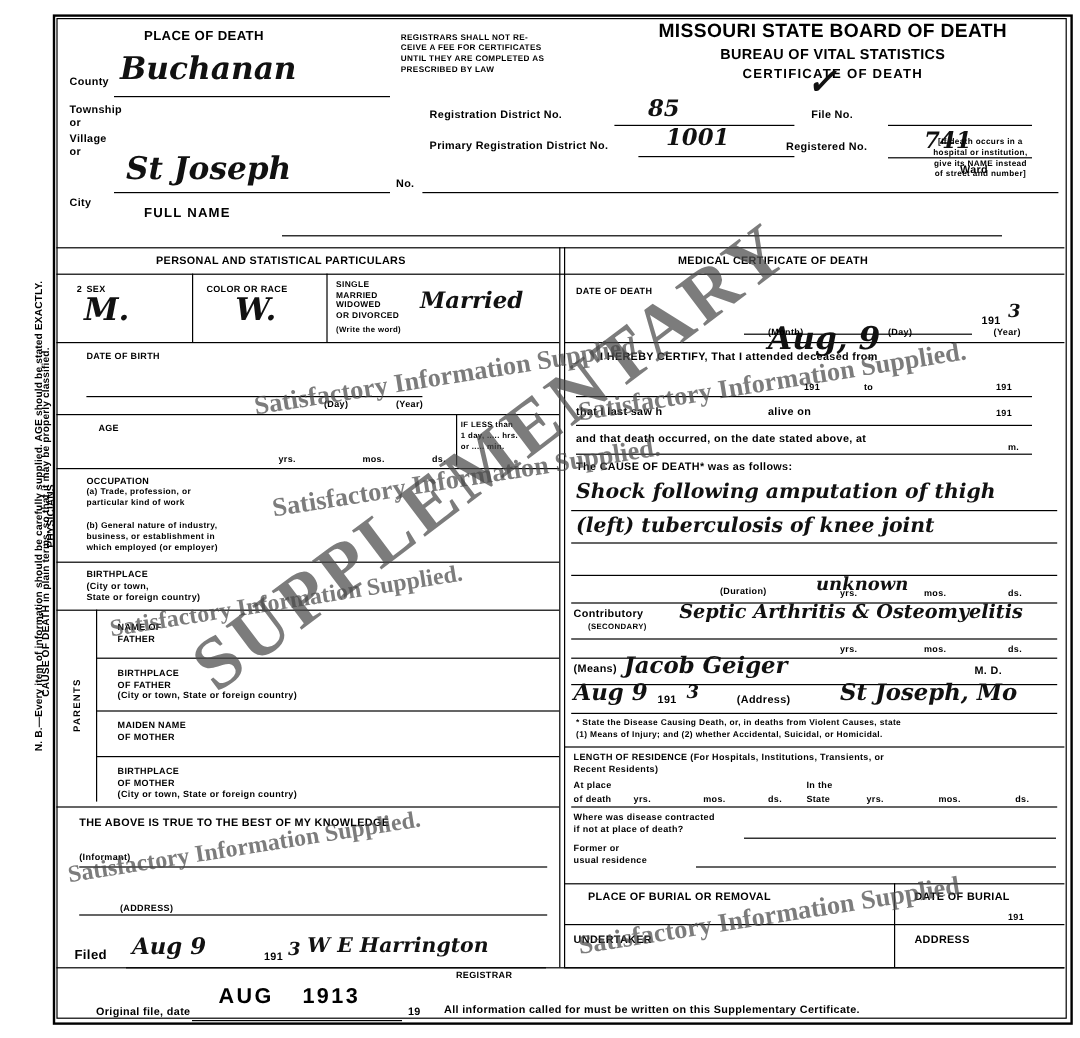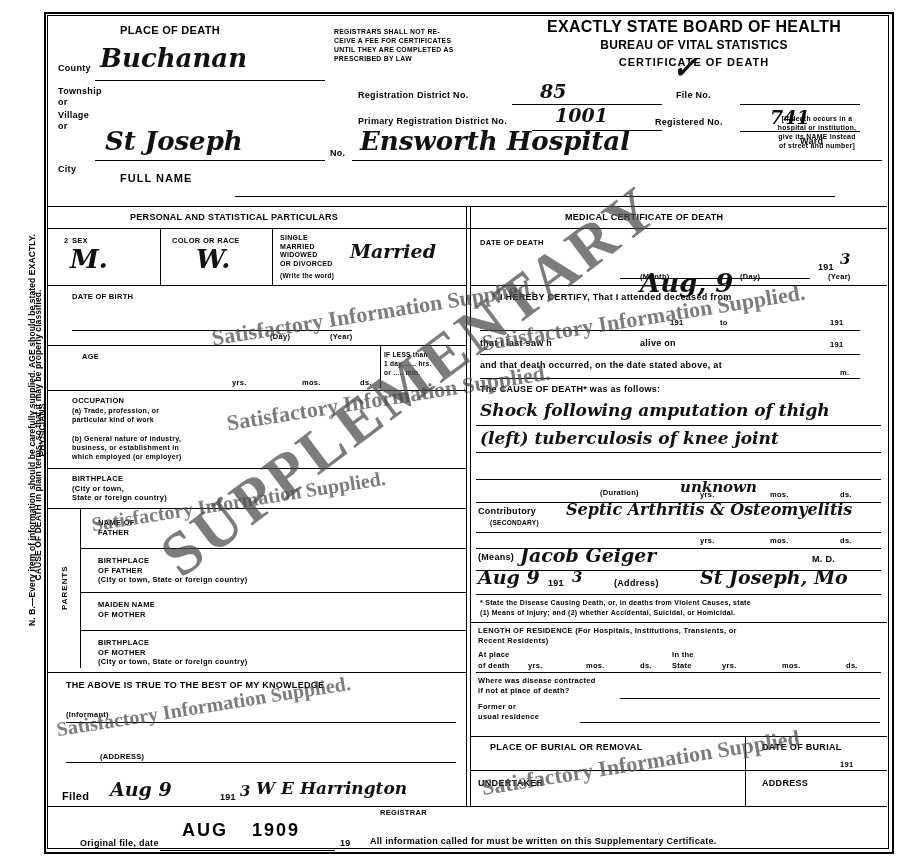--- a/index.html
+++ b/index.html
@@ -63,21 +63,21 @@
   <div class="frame"></div>
   <div class="frame2"></div>
 
   <div class="abs print md" style="left:120px;top:24px;">PLACE OF DEATH</div>
 
   <div class="abs print xtiny" style="left:334px;top:27px;width:165px;line-height:9px;white-space:pre-line;">REGISTRARS SHALL NOT RE-
 CEIVE A FEE FOR CERTIFICATES
 UNTIL THEY ARE COMPLETED AS
 PRESCRIBED BY LAW</div>
 
-  <div class="hdr-r print" style="left:500px;top:18px;width:388px;font-size:16px;">EXACTLY STATE BOARD OF HEALTH</div>
+  <div class="hdr-r print" style="left:500px;top:18px;width:388px;font-size:16px;">MISSOURI STATE BOARD OF DEATH</div>
   <div class="hdr-r print" style="left:500px;top:38px;width:388px;font-size:12px;">BUREAU OF VITAL STATISTICS</div>
   <div class="hdr-r print" style="left:500px;top:56px;width:388px;font-size:11px;letter-spacing:1px;">CERTIFICATE OF DEATH</div>
 
   <div class="abs print sm" style="left:58px;top:63px;">County</div>
   <div class="line" style="left:95px;top:80px;width:230px;"></div>
   <div class="abs hw big" style="left:100px;top:43px;">Buchanan</div>
   <div class="abs hw mid" style="left:672px;top:50px;font-size:30px;">✓</div>
 
   <div class="abs print sm" style="left:58px;top:86px;white-space:pre-line;line-height:11px;">Township
 or</div>
@@ -94,21 +94,20 @@
   <div class="abs hw mid" style="left:555px;top:104px;">1001</div>
   <div class="abs print sm" style="left:655px;top:117px;">Registered No.</div>
   <div class="line" style="left:740px;top:131px;width:120px;"></div>
   <div class="abs hw mid" style="left:770px;top:106px;">741</div>
 
   <div class="abs print sm" style="left:58px;top:140px;margin-top:24px;">City</div>
   <div class="line" style="left:95px;top:160px;width:230px;"></div>
   <div class="abs hw big" style="left:105px;top:126px;">St Joseph</div>
   <div class="abs print sm" style="left:330px;top:148px;">No.</div>
   <div class="line" style="left:352px;top:160px;width:530px;"></div>
-  <div class="abs hw big" style="left:360px;top:126px;">Ensworth Hospital</div>
   <div class="abs print sm" style="left:800px;top:136px;">Ward</div>
   <div class="abs print xtiny" style="left:754px;top:114px;width:126px;line-height:9px;white-space:pre-line;text-align:center;">[If death occurs in a
 hospital or institution,
 give its NAME instead
 of street and number]</div>
 
   <div class="abs print md" style="left:120px;top:172px;letter-spacing:1px;">FULL NAME</div>
   <div class="line" style="left:235px;top:196px;width:600px;"></div>
 
   <div class="hline" style="left:47px;top:206px;width:840px;"></div>
@@ -294,21 +293,21 @@
   <div class="abs print tiny" style="left:840px;top:760px;">191</div>
 
   <div class="abs print sm" style="left:478px;top:778px;">UNDERTAKER</div>
   <div class="abs print sm" style="left:762px;top:778px;">ADDRESS</div>
   <div class="hline" style="left:470px;top:806px;width:417px;"></div>
 
   <div class="hline" style="left:47px;top:806px;width:840px;"></div>
   <div class="abs print sm" style="left:80px;top:838px;">Original file, date</div>
   <div class="line" style="left:160px;top:850px;width:175px;"></div>
   <div class="abs print" style="left:182px;top:820px;font-size:18px;letter-spacing:2px;">AUG</div>
-  <div class="abs print" style="left:252px;top:820px;font-size:18px;letter-spacing:2px;">1909</div>
+  <div class="abs print" style="left:252px;top:820px;font-size:18px;letter-spacing:2px;">1913</div>
   <div class="abs print sm" style="left:340px;top:838px;">19</div>
   <div class="abs print sm" style="left:370px;top:836px;">All information called for must be written on this Supplementary Certificate.</div>
 
   <div class="wm">
     <span class="w1">SUPPLEMENTARY</span>
     <span class="w2">Satisfactory Information Supplied.</span>
     <span class="w3">Satisfactory Information Supplied.</span>
     <span class="w4">Satisfactory Information Supplied.</span>
     <span class="w8">Satisfactory Information Supplied.</span>
     <span class="w9">Satisfactory Information Supplied.</span>

